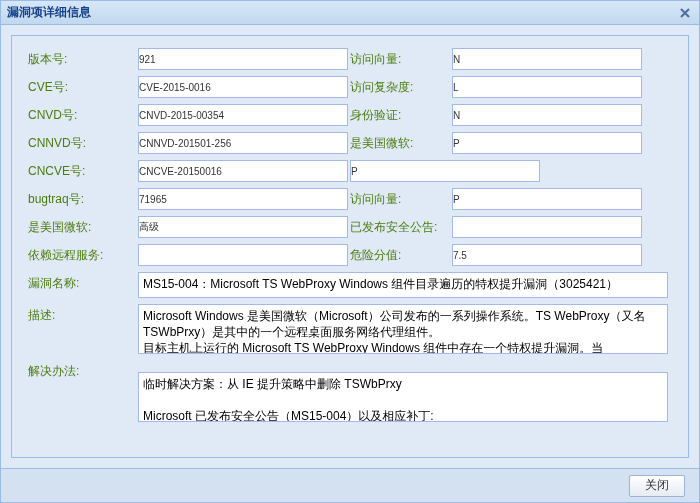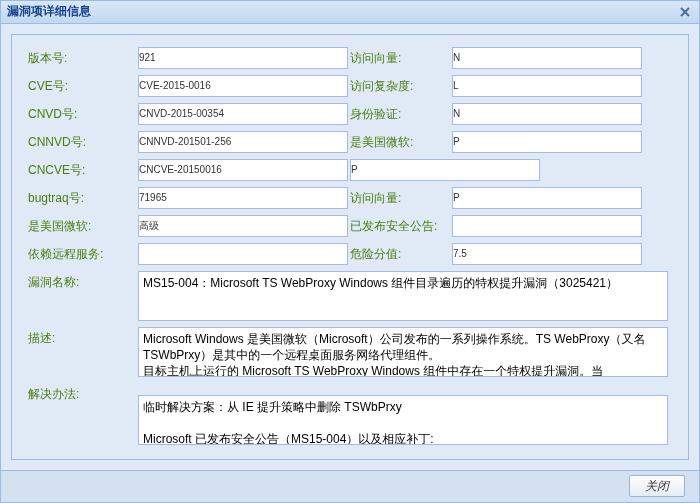--- a/index.html
+++ b/index.html
@@ -80,21 +80,21 @@
     border: 1px solid #a3bae9;
     background: #fff;
     font-size: 12px;
     font-family: inherit;
     padding: 3px 4px;
     resize: none;
     color: #000;
     line-height: 1.35;
     overflow-y: scroll;
   }
-  .ta-name { width: 530px; height: 50px; }
+  .ta-name { width: 530px; height: 26px; }
   .ta-desc { width: 530px; height: 50px; }
   .ta-fix  { width: 530px; height: 50px; margin-top: 12px; }
   .footer {
     height: 34px;
     display: flex;
     justify-content: flex-end;
     align-items: center;
     padding-right: 14px;
     background: #d3e1f1;
     border-top: 1px solid #99bbe8;
@@ -102,21 +102,20 @@
   .btn {
     min-width: 56px;
     height: 22px;
     border: 1px solid #9ab3d8;
     background: linear-gradient(#fefefe, #e5ecf5);
     border-radius: 2px;
     font-size: 12px;
     cursor: pointer;
     padding: 0 10px;
     color: #333;
-    font-style: italic;
   }
 </style>
 </head>
 <body>
 
 <div class="window">
   <div class="titlebar">
     <span class="title">漏洞项详细信息</span>
     <span class="closex">
       <svg width="12" height="12" viewBox="0 0 12 12">

